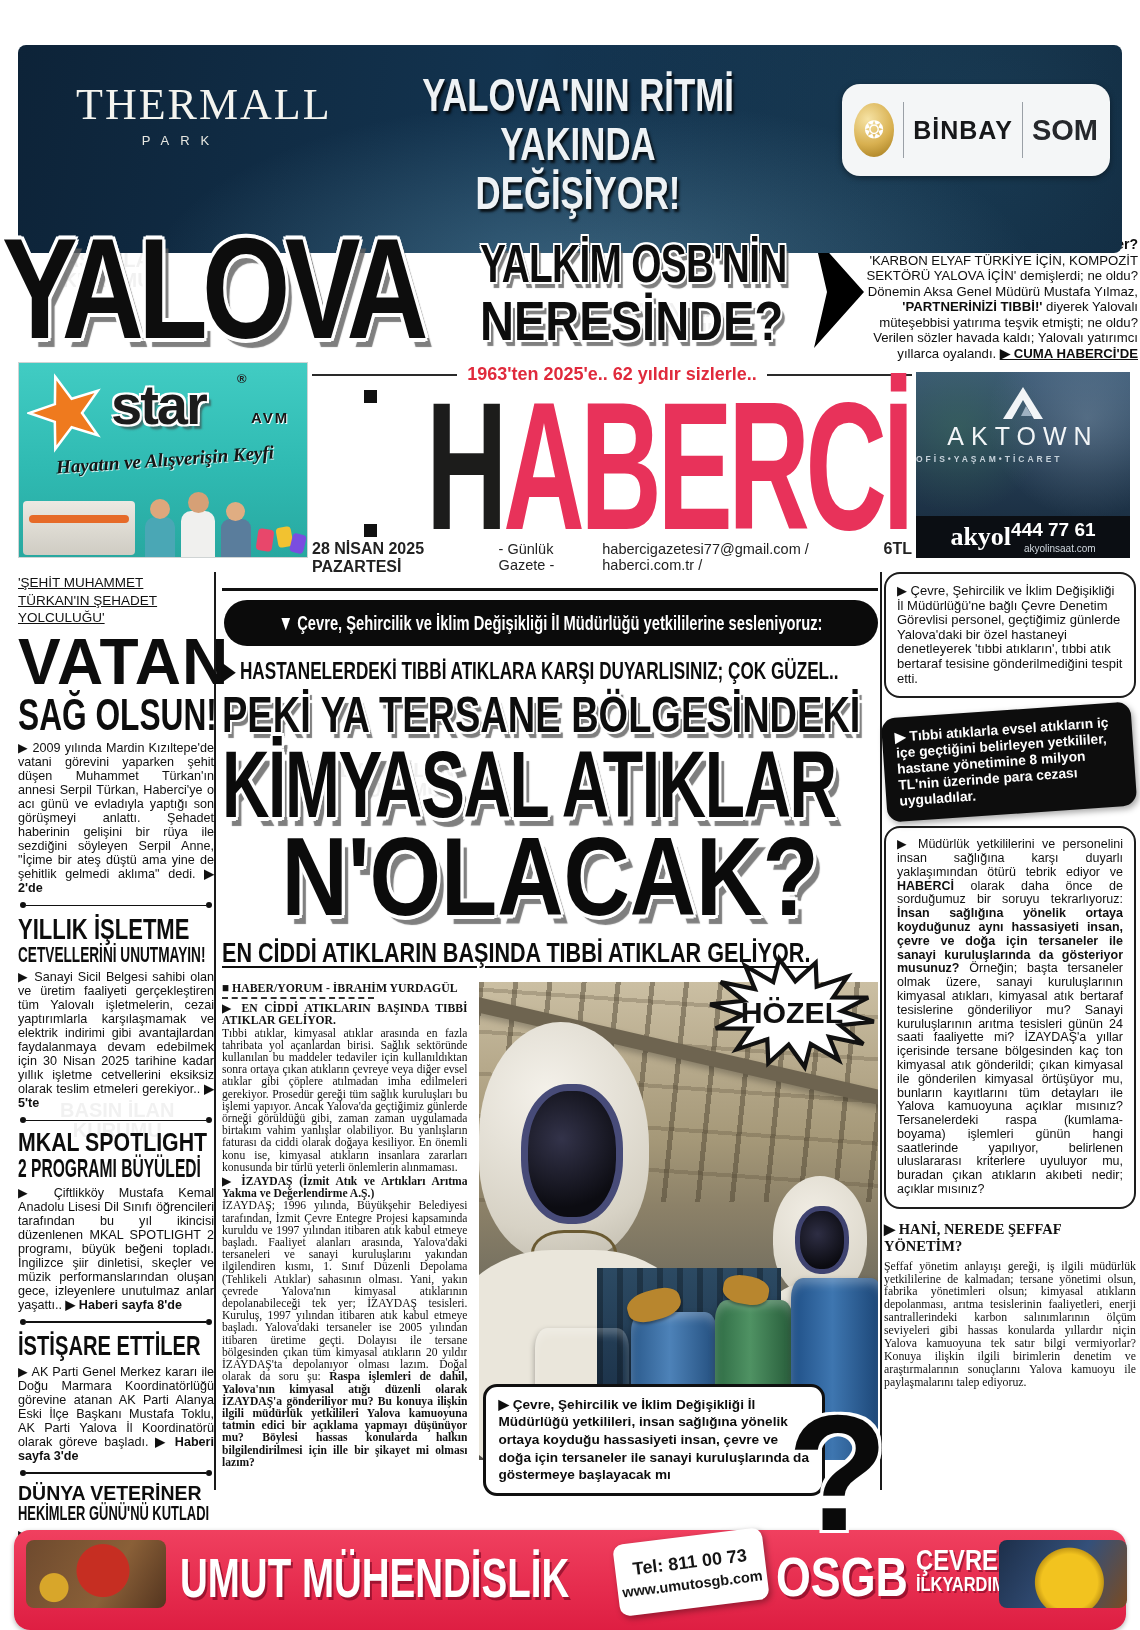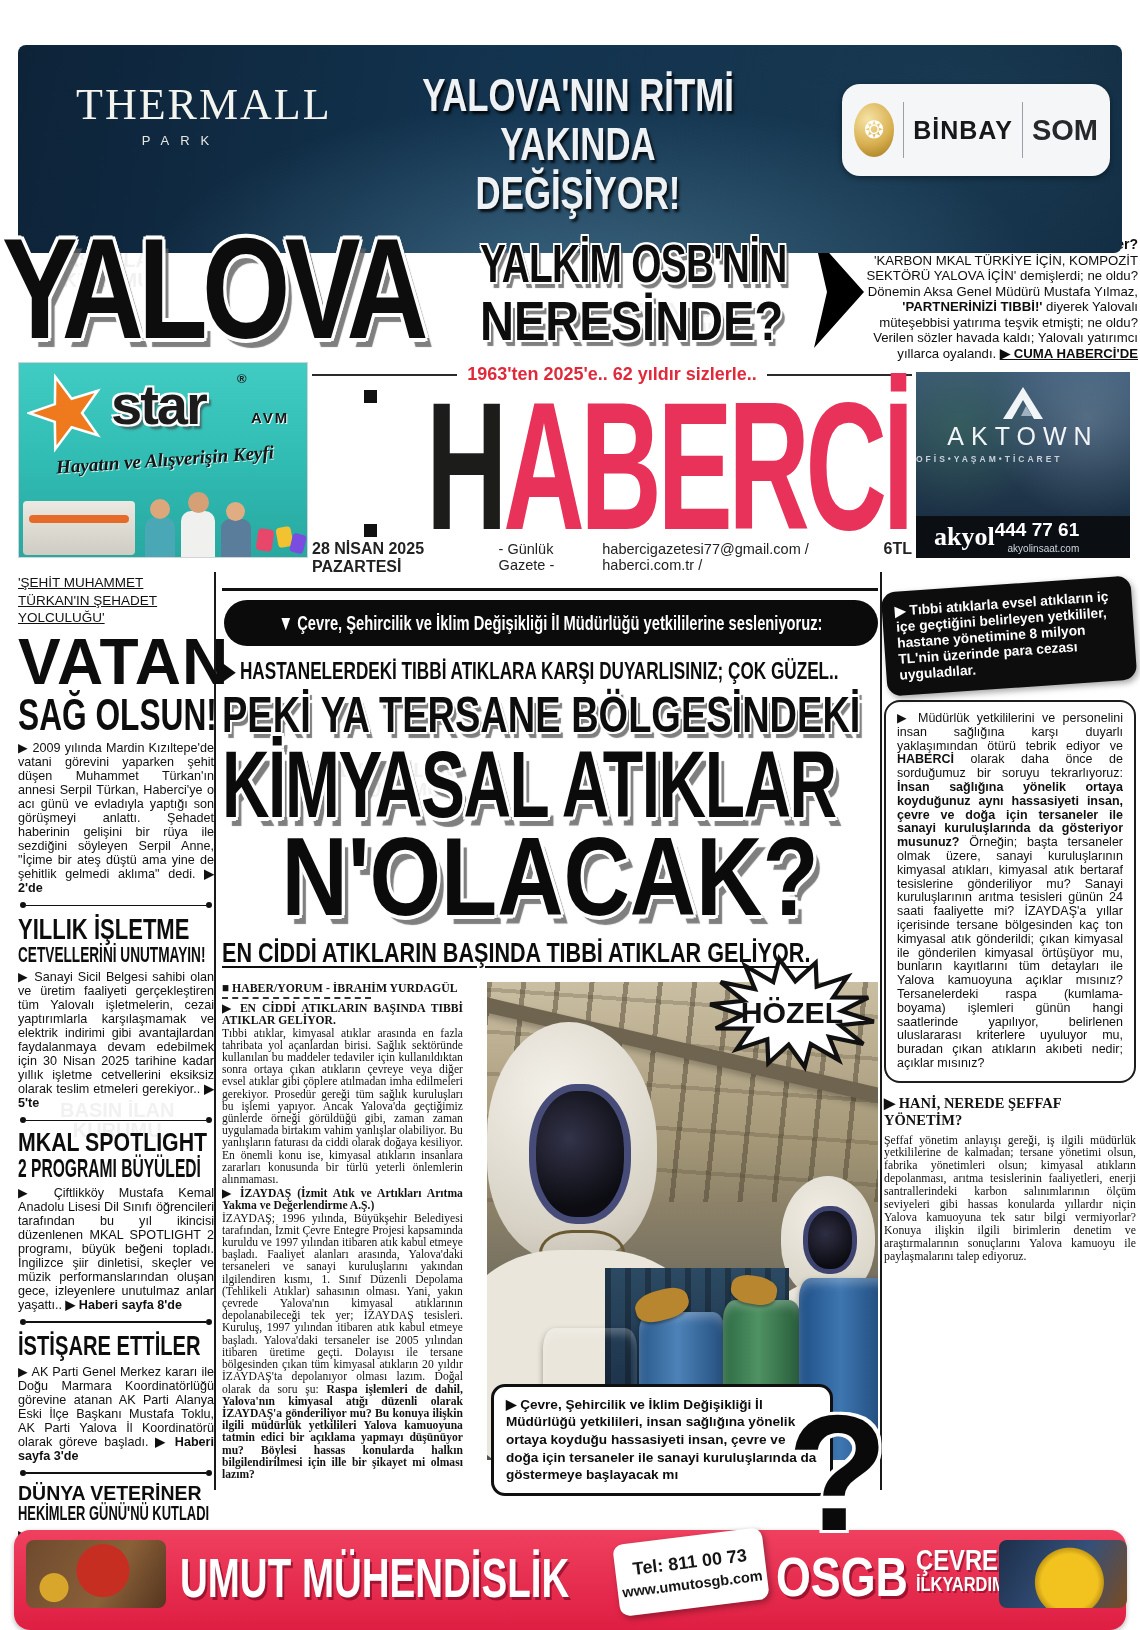--- a/index.html
+++ b/index.html
@@ -51,21 +51,21 @@
 #dateline{left:312px;top:540px;width:600px;display:flex;align-items:baseline;justify-content:space-between;font-size:14.5px;color:#222}
 #dateline .d{font-weight:800;font-size:16px}
 #dateline .p{font-weight:800;font-size:16px}
 #aktown-ad{left:916px;top:372px;width:214px;height:186px;overflow:hidden;background:
  radial-gradient(circle at 20% 30%,rgba(60,110,90,.5),transparent 40%),
  radial-gradient(circle at 80% 25%,rgba(150,170,190,.35),transparent 45%),
  linear-gradient(180deg,#3c5a76 0%,#22394f 55%,#16283a 100%)}
 #ak-mark{margin:14px auto 2px;display:block}
 #ak-name{text-align:center;color:#f2f5f7;font-size:25px;letter-spacing:7px;font-weight:400}
 #ak-sub{text-align:left;color:#c7d2db;font-size:8.5px;letter-spacing:3px;margin-top:3px;font-weight:700}
-#ak-bar{position:absolute;left:0;bottom:0;width:100%;height:42px;background:#0b0e13;display:flex;align-items:center;justify-content:flex-start;padding:0 18px}
+#ak-bar{position:absolute;left:0;bottom:0;width:100%;height:42px;background:#0b0e13;display:flex;align-items:center;justify-content:center;padding:0 18px}
 #ak-brand{font-family:"Liberation Serif",serif;font-weight:700;font-size:26px;color:#fff}
 #ak-right{text-align:right;color:#fff;line-height:1}
 #ak-phone{font-weight:800;font-size:19px}
 #ak-site{font-size:10px;color:#cfd6dd}
 
 .vrule{position:absolute;width:2px;background:#1a1a1a;top:572px;height:918px}
 #hr-mast{left:222px;top:588px;width:656px;height:2.5px;background:#111}
 
 #left-rail{left:18px;top:574px;width:196px}
 #left-rail .kicker{font-size:13.5px;font-weight:400;text-decoration:underline;line-height:1.3;margin-bottom:4px}
@@ -85,21 +85,21 @@
 .rule-dots i{width:6px;height:6px;background:#111;border-radius:50%}
 .rule-dots u{flex:1;height:1.8px;background:#111}
 
 #pill{left:224px;top:600px;width:654px;height:46px;background:#0b0b0b;border-radius:24px;display:flex;align-items:center;justify-content:center;z-index:2}
 #pill span{color:#fff;font-weight:700;font-size:21px;white-space:nowrap;transform:scaleX(.70)}
 #overline{left:222px;top:656px;font-size:24.5px;font-weight:800;white-space:nowrap;transform:scaleX(.70);transform-origin:left top;color:#0c0c0c}
 #mh1{left:222px;top:690px;font-size:50px;font-weight:900;line-height:1;white-space:nowrap;transform:scaleX(.76);transform-origin:left top;color:#0d0d0d}
 #mh2{left:222px;top:742px;font-size:94px;font-weight:900;line-height:.92;white-space:nowrap;letter-spacing:-2px;transform:scaleX(.70);transform-origin:left top;color:#0b0b0b}
 #mh3{left:222px;top:824px;width:656px;text-align:center;font-size:112px;font-weight:900;line-height:.95;white-space:nowrap;transform:scaleX(.82);transform-origin:center top;color:#0b0b0b}
 #subhead{left:222px;top:938px;font-size:27px;font-weight:700;white-space:nowrap;transform:scaleX(.80);transform-origin:left top;text-decoration:underline;text-underline-offset:4px;color:#0d0d0d}
-#center-body{left:222px;top:982px;width:656px;display:flex;gap:24px}
+#center-body{left:222px;top:982px;width:656px;display:flex;gap:12px}
 #art-col{width:247px;height:508px;overflow:hidden;font-family:"Liberation Serif",serif;font-size:11.6px;line-height:12.2px;text-align:justify;color:#121212}
 #art-col .by{font-weight:700;font-size:12.8px;white-space:nowrap;transform:scaleX(.92);transform-origin:left}
 #art-col .dash{border-bottom:2px dashed #333;width:62%;margin:3px 0 4px}
 #art-col .pt{font-weight:700}
 #art-col p{margin-bottom:2px}
 
 #photo{position:relative;width:401px;height:478px;overflow:visible}
 #photo-in{position:absolute;inset:0;overflow:hidden;background:linear-gradient(180deg,#cbbfa3 0,#b6a98b 18%,#a59878 33%,#8c8168 47%,#757060 62%,#5f5c50 80%,#52504a 100%)}
 #photo-in::before{content:"";position:absolute;inset:0 0 54% 0;background:repeating-linear-gradient(96deg,rgba(70,60,42,.45) 0 5px,transparent 5px 34px),repeating-linear-gradient(4deg,rgba(80,68,48,.25) 0 4px,transparent 4px 42px)}
 .ph{position:absolute}
@@ -173,21 +173,21 @@
     <div class="p2">SOM</div>
   </div>
 </div>
 
 <div id="lead-word" class="abs outl-lg">YALOVA</div>
 <div id="lead-l1" class="abs outl-sm">YALKİM OSB'NİN</div>
 <div id="lead-l2" class="abs outl-sm">NERESİNDE?</div>
 <div id="lead-arrow" class="abs"></div>
 <div id="teaser" class="abs">
   <span class="tt">▶ Nerede kaldı verilen sözler?</span><br>
-  <span style="font-weight:400">'KARBON MKAL TÜRKİYE İÇİN, KOMPOZİT SEKTÖRÜ YALOVA İÇİN' demişlerdi; ne oldu? Dönemin Aksa Genel Müdürü Mustafa Yılmaz, </span><span>'PARTNERİNİZİ TIBBİ!'</span><span style="font-weight:400"> diyerek Yalovalı müteşebbisi yatırıma teşvik etmişti; ne oldu? Verilen sözler havada kaldı; Yalovalı yatırımcı yıllarca oyalandı.  </span>
+  <span style="font-weight:400">'KARBON ELYAF TÜRKİYE İÇİN, KOMPOZİT SEKTÖRÜ YALOVA İÇİN' demişlerdi; ne oldu? Dönemin Aksa Genel Müdürü Mustafa Yılmaz, </span><span>'PARTNERİNİZİ TIBBİ!'</span><span style="font-weight:400"> diyerek Yalovalı müteşebbisi yatırıma teşvik etmişti; ne oldu? Verilen sözler havada kaldı; Yalovalı yatırımcı yıllarca oyalandı.  </span>
   <span class="ft">▶ CUMA HABERCİ'DE</span>
 </div>
 
 <div id="star-ad" class="abs">
   <svg id="star-logo" class="abs" width="80" height="80" viewBox="0 0 80 80">
     <polygon points="40,2 48.8,27.9 76.1,28.3 54.3,44.6 62.3,70.7 40,55 17.7,70.7 25.7,44.6 3.9,28.3 31.2,27.9" fill="#ef7a1e" stroke="#fff" stroke-width="2.5" transform="rotate(-18 40 40)"></polygon>
   </svg>
   <div id="star-name" class="abs">star</div>
   <div id="star-reg" class="abs">®</div>
   <div id="star-avm" class="abs">AVM</div>
@@ -331,20 +331,21 @@
     <svg id="hozel" viewBox="0 0 200 140">
       <polygon points="198,70 158.5,61.5 188.3,42.2 146.9,46.3 161.1,20 126,35.8 121.8,7.6 100,32 78.2,7.6 74,35.8 38.9,20 53.1,46.3 11.7,42.2 41.5,61.5 2,70 41.5,78.5 11.7,97.8 53.1,93.7 38.9,120 74,104.2 78.2,132.4 100,108 121.8,132.4 126,104.2 161.1,120 146.9,93.7 188.3,97.8 158.5,78.5" fill="#ffffff" stroke="#111" stroke-width="5"></polygon>
       <text x="100" y="82" text-anchor="middle" font-family="Liberation Sans, sans-serif" font-size="36" font-weight="900" fill="#111" transform="rotate(-6 100 70)">HÖZEL</text>
     </svg>
     <div id="caption">▶ Çevre, Şehircilik ve İklim Değişikliği İl Müdürlüğü yetkilileri, insan sağlığına yönelik ortaya koyduğu hassasiyeti insan, çevre ve doğa için tersaneler ile sanayi kuruluşlarında da göstermeye başlayacak mı</div>
     <div id="qmark">?</div>
   </div>
 </div>
 
 <div id="right-rail" class="abs">
+  <div class="rbox">▶ Çevre, Şehircilik ve İklim Değişikliği İl Müdürlüğü'ne bağlı Çevre Denetim Görevlisi personel, geçtiğimiz günlerde Yalova'daki bir özel hastaneyi denetleyerek 'tıbbi atıkların', tıbbi atık bertaraf tesisine gönderilmediğini tespit etti.</div>
   <div id="rbox2">▶ Tıbbi atıklarla evsel atıkların iç içe geçtiğini belirleyen yetkililer, hastane yönetimine 8 milyon TL'nin üzerinde para cezası uyguladılar.</div>
   <div class="rbox" id="rbox3">
     <span>▶ Müdürlük yetkililerini ve personelini insan sağlığına karşı duyarlı yaklaşımından ötürü tebrik ediyor ve </span><b>HABERCİ</b><span> olarak daha önce de sorduğumuz bir soruyu tekrarlıyoruz: </span><b>İnsan sağlığına yönelik ortaya koyduğunuz aynı hassasiyeti insan, çevre ve doğa için tersaneler ile sanayi kuruluşlarında da gösteriyor musunuz?</b><span> Örneğin; başta tersaneler olmak üzere, sanayi kuruluşlarının kimyasal atıkları, kimyasal atık bertaraf tesislerine gönderiliyor mu? Sanayi kuruluşlarının arıtma tesisleri günün 24 saati faaliyette mi? İZAYDAŞ'a yıllar içerisinde tersane bölgesinden kaç ton kimyasal atık gönderildi; çıkan kimyasal ile gönderilen kimyasal örtüşüyor mu, bunların kayıtlarını tüm detayları ile Yalova kamuoyuna açıklar mısınız? Tersanelerdeki raspa (kumlama-boyama) işlemleri günün hangi saatlerinde yapılıyor, belirlenen uluslararası kriterlere uyuluyor mu, buradan çıkan atıkların akıbeti nedir; açıklar mısınız?</span>
   </div>
   <div id="transp">
     <div class="tt">▶ HANİ, NEREDE ŞEFFAF YÖNETİM?</div>
     <div class="tb">Şeffaf yönetim anlayışı gereği, iş ilgili müdürlük yetkililerine de kalmadan; tersane yönetimi olsun, fabrika yönetimleri olsun; kimyasal atıkların depolanması, arıtma tesislerinin faaliyetleri, enerji santrallerindeki karbon salınımlarının ölçüm seviyeleri gibi hassas konularda yıllardır niçin Yalova kamuoyuna tek satır bilgi vermiyorlar? Konuya ilişkin ilgili birimlerin denetim ve araştırmalarının sonuçlarını Yalova kamuoyu ile paylaşmalarını talep ediyoruz.</div>
   </div>
 </div>
 

